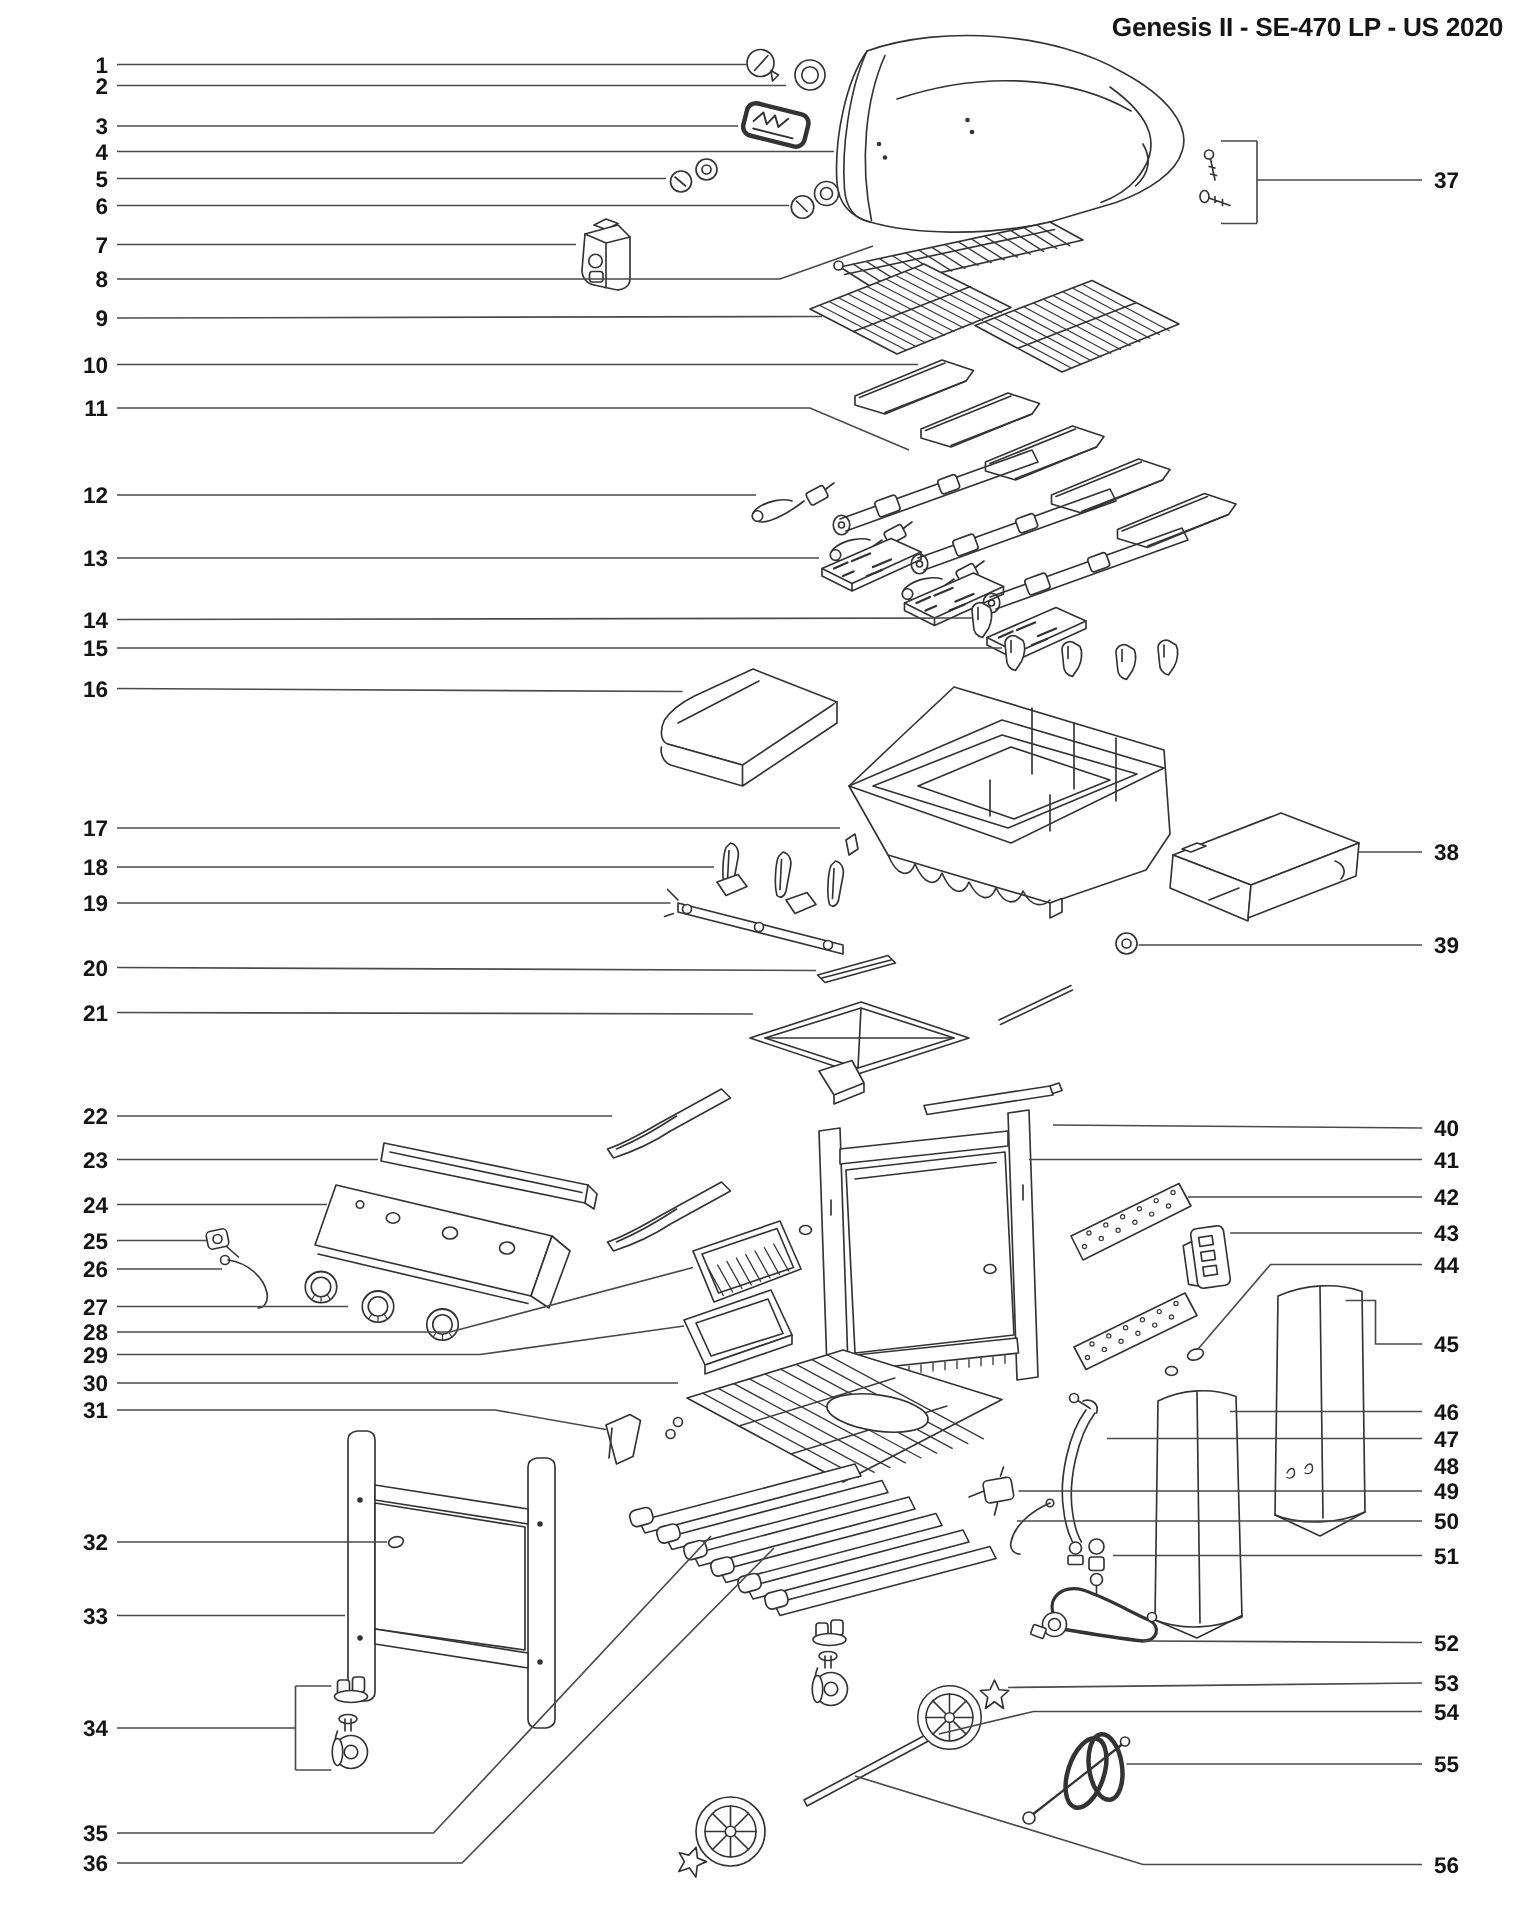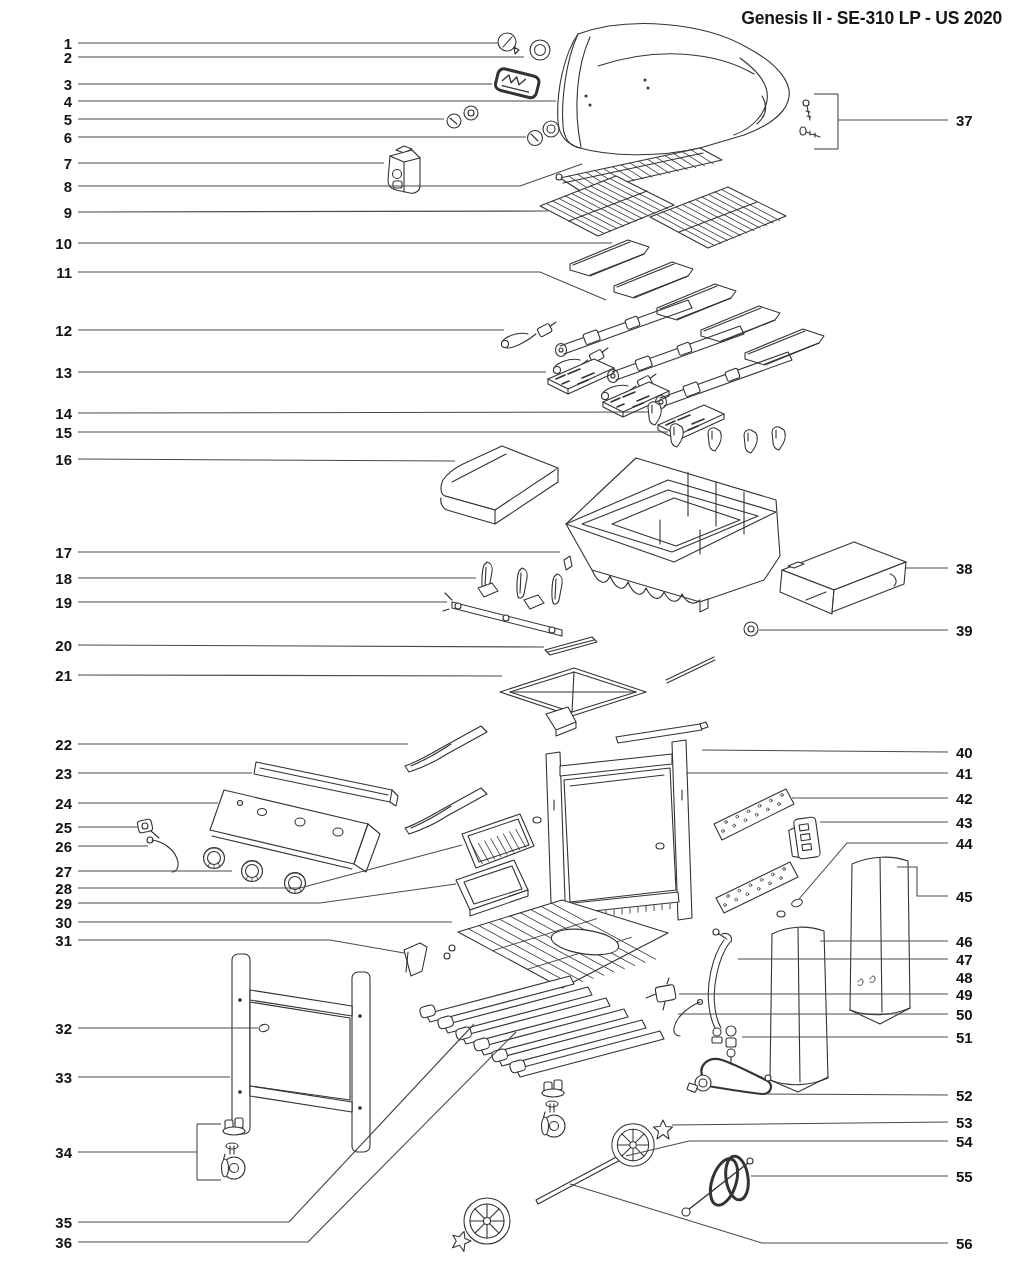--- a/index.html
+++ b/index.html
@@ -7,21 +7,21 @@
         font-family:"Liberation Sans",sans-serif;}
   .title{position:absolute;top:8px;right:22px;font-size:17.5px;font-weight:bold;color:#151515;
          letter-spacing:-0.2px;}
   svg{position:absolute;left:0;top:0;}
   svg text{font-family:"Liberation Sans",sans-serif;font-size:15px;font-weight:bold;fill:#141414;}
 </style>
 </head>
 <body>
 
 <div class="page">
-  <div class="title">Genesis II - SE-310 LP - US 2020</div>
+  <div class="title">Genesis II - SE-470 LP - US 2020</div>
 
   <svg width="1024" height="1280" viewBox="0 0 1024 1280">
     <defs>
       <g id="flav">
         <path d="M0,26 L58,2 L79,9 L74,16 L20,38 L0,32 Z" fill="#fff"></path>
         <path d="M3,27 L60,4 M20,37 L74,16" fill="none"></path>
       </g>
       <g id="defl">
         <path d="M0,21 L46,1 L66,10 L20,31 Z" fill="#fff"></path>
         <path d="M0,21 L0,26 L20,36 L20,31 M66,10 L66,15 L20,36" fill="none"></path>

